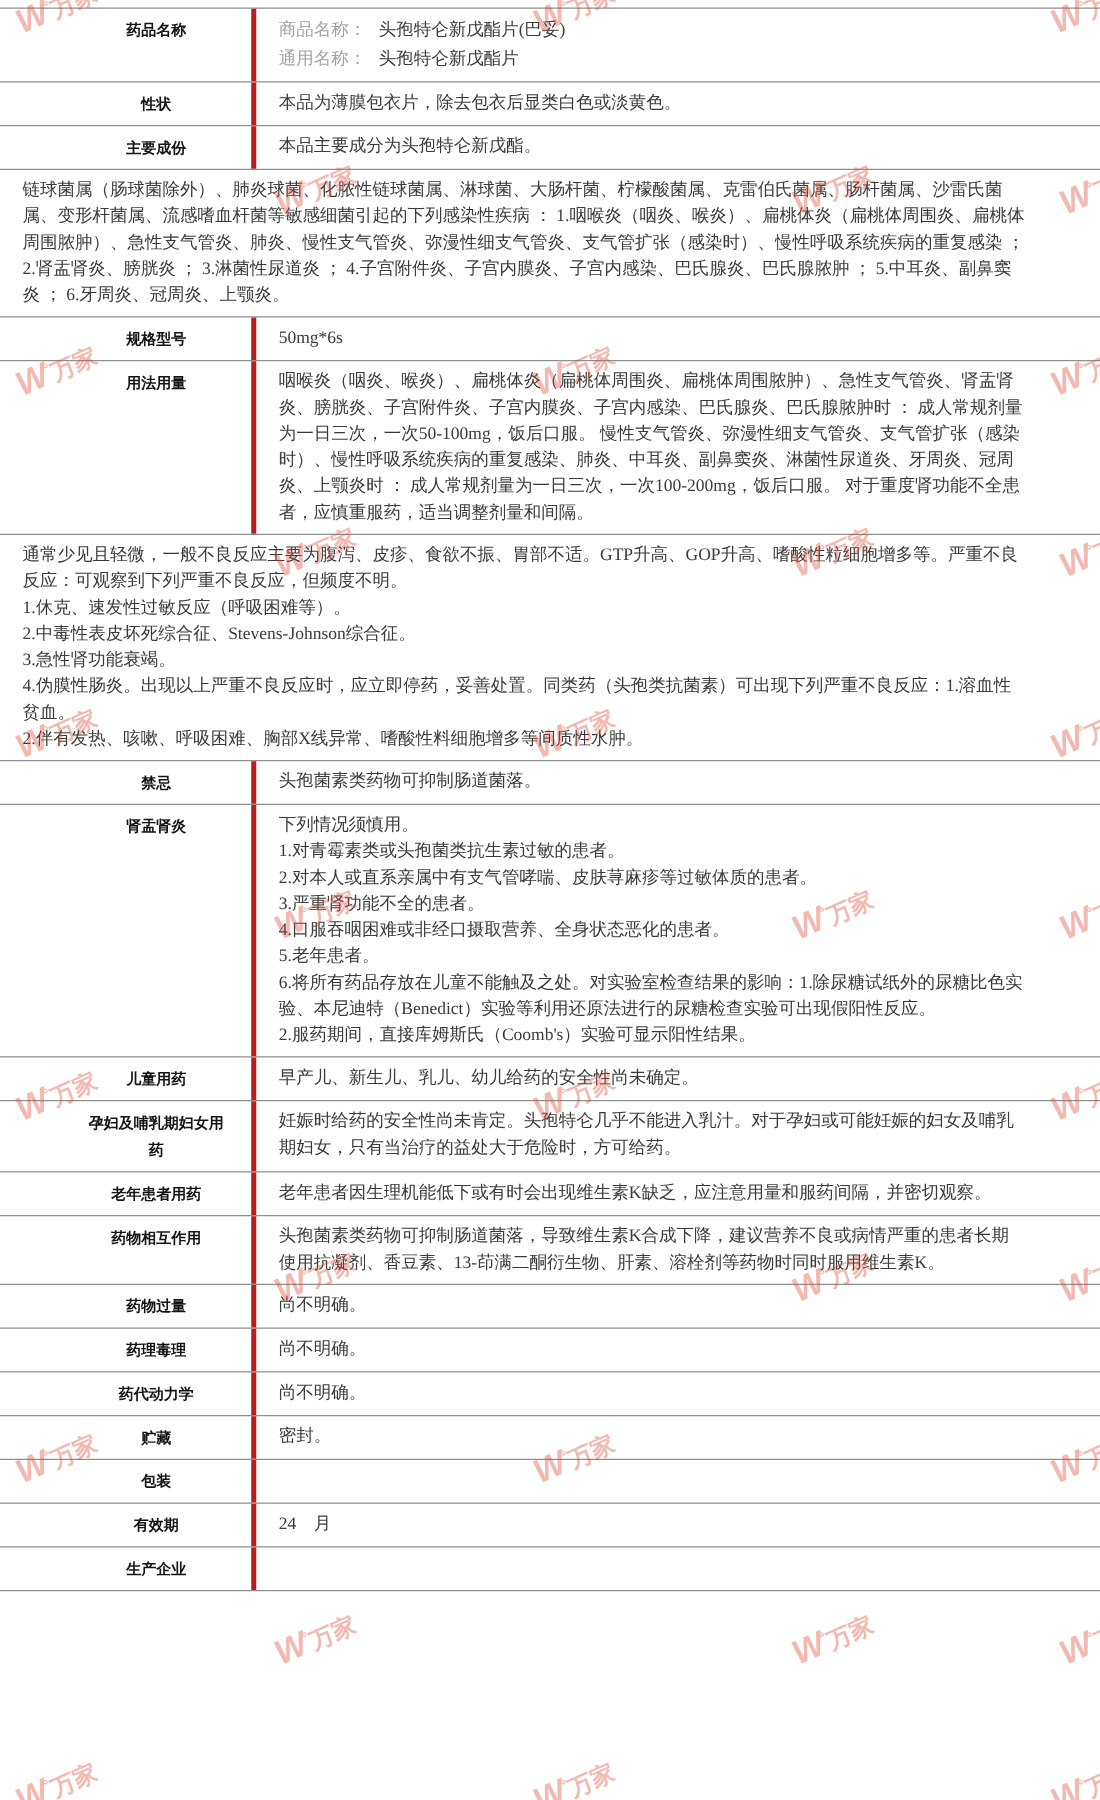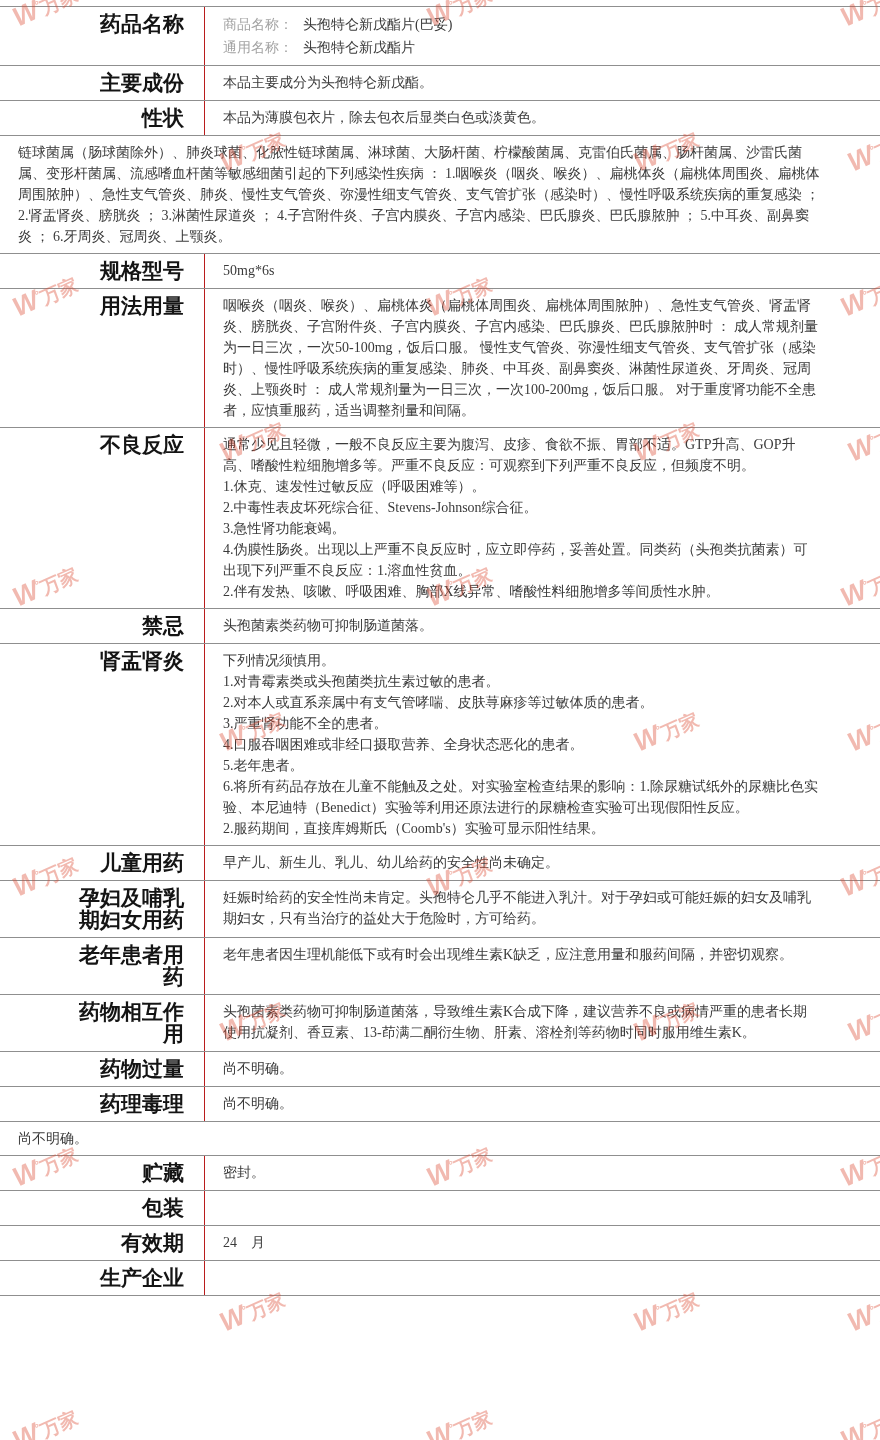--- a/index.html
+++ b/index.html
@@ -9,24 +9,24 @@
     font-family: "Liberation Serif", "DejaVu Serif", serif;
     overflow: hidden;
   }
   .page { position: relative; width: 880px; height: 1440px; overflow: hidden; background: #fff; }
 
   
   .table { position: relative; margin-top: 6px; border-top: 1px solid #8f8f8f; z-index: 1; }
   .row { display: flex; border-bottom: 1px solid #8f8f8f; }
   .cell-label {
     box-sizing: border-box; width: 205px; flex: 0 0 205px;
-    border-right: 1px solid #b91c1c;
-    text-align: right;
+    border-right: 4px solid #b91c1c;
+    text-align: center;
     padding: 6px 20px 6px 69px;
-    font-size: 21px; line-height: 22px;
+    font-size: 12px; line-height: 22px;
     font-weight: bold; color: #141414;
   }
   .cell-content {
     box-sizing: border-box; flex: 1;
     padding: 6px 60px 6px 18px;
     font-size: 14px; line-height: 21px;
     color: #3a3a3a;
     white-space: pre-line;
     word-break: break-all;
   }
@@ -51,40 +51,39 @@
 </head>
 <body>
 
 <div class="page">
   <div class="table">
       <div class="row">
         <div class="cell-label">药品名称</div>
         <div class="cell-content"><div class="dn-line"><span class="dn-prefix">商品名称：</span><span class="dn-value">头孢特仑新戊酯片(巴妥)</span></div><div class="dn-line"><span class="dn-prefix">通用名称：</span><span class="dn-value">头孢特仑新戊酯片</span></div></div>
       </div>
       <div class="row">
+        <div class="cell-label">性状</div>
+        <div class="cell-content">本品为薄膜包衣片，除去包衣后显类白色或淡黄色。</div>
+      </div>
+      <div class="row">
         <div class="cell-label">主要成份</div>
         <div class="cell-content">本品主要成分为头孢特仑新戊酯。</div>
-      </div>
-      <div class="row">
-        <div class="cell-label">性状</div>
-        <div class="cell-content">本品为薄膜包衣片，除去包衣后显类白色或淡黄色。</div>
       </div>
       <div class="row">
         <div class="cell-content">链球菌属（肠球菌除外）、肺炎球菌、化脓性链球菌属、淋球菌、大肠杆菌、柠檬酸菌属、克雷伯氏菌属、肠杆菌属、沙雷氏菌属、变形杆菌属、流感嗜血杆菌等敏感细菌引起的下列感染性疾病 ： 1.咽喉炎（咽炎、喉炎）、扁桃体炎（扁桃体周围炎、扁桃体周围脓肿）、急性支气管炎、肺炎、慢性支气管炎、弥漫性细支气管炎、支气管扩张（感染时）、慢性呼吸系统疾病的重复感染 ； 2.肾盂肾炎、膀胱炎 ； 3.淋菌性尿道炎 ； 4.子宫附件炎、子宫内膜炎、子宫内感染、巴氏腺炎、巴氏腺脓肿 ； 5.中耳炎、副鼻窦炎 ； 6.牙周炎、冠周炎、上颚炎。</div>
       </div>
       <div class="row">
         <div class="cell-label">规格型号</div>
         <div class="cell-content">50mg*6s</div>
       </div>
       <div class="row">
         <div class="cell-label">用法用量</div>
         <div class="cell-content">咽喉炎（咽炎、喉炎）、扁桃体炎（扁桃体周围炎、扁桃体周围脓肿）、急性支气管炎、肾盂肾炎、膀胱炎、子宫附件炎、子宫内膜炎、子宫内感染、巴氏腺炎、巴氏腺脓肿时 ： 成人常规剂量为一日三次，一次50-100mg，饭后口服。 慢性支气管炎、弥漫性细支气管炎、支气管扩张（感染时）、慢性呼吸系统疾病的重复感染、肺炎、中耳炎、副鼻窦炎、淋菌性尿道炎、牙周炎、冠周炎、上颚炎时 ： 成人常规剂量为一日三次，一次100-200mg，饭后口服。 对于重度肾功能不全患者，应慎重服药，适当调整剂量和间隔。</div>
       </div>
       <div class="row">
-        <div class="cell-label">不良反应</div>
         <div class="cell-content">通常少见且轻微，一般不良反应主要为腹泻、皮疹、食欲不振、胃部不适。GTP升高、GOP升高、嗜酸性粒细胞增多等。严重不良反应：可观察到下列严重不良反应，但频度不明。
 1.休克、速发性过敏反应（呼吸困难等）。
 2.中毒性表皮坏死综合征、Stevens-Johnson综合征。
 3.急性肾功能衰竭。
 4.伪膜性肠炎。出现以上严重不良反应时，应立即停药，妥善处置。同类药（头孢类抗菌素）可出现下列严重不良反应：1.溶血性贫血。
 2.伴有发热、咳嗽、呼吸困难、胸部X线异常、嗜酸性料细胞增多等间质性水肿。</div>
       </div>
       <div class="row">
         <div class="cell-label">禁忌</div>
         <div class="cell-content">头孢菌素类药物可抑制肠道菌落。</div>
@@ -118,20 +117,21 @@
       </div>
       <div class="row">
         <div class="cell-label">药物过量</div>
         <div class="cell-content">尚不明确。</div>
       </div>
       <div class="row">
         <div class="cell-label">药理毒理</div>
         <div class="cell-content">尚不明确。</div>
       </div>
       <div class="row">
+        <div class="cell-label">药代动力学</div>
         <div class="cell-content">尚不明确。</div>
       </div>
       <div class="row">
         <div class="cell-label">贮藏</div>
         <div class="cell-content">密封。</div>
       </div>
       <div class="row">
         <div class="cell-label">包装</div>
       </div>
       <div class="row">

